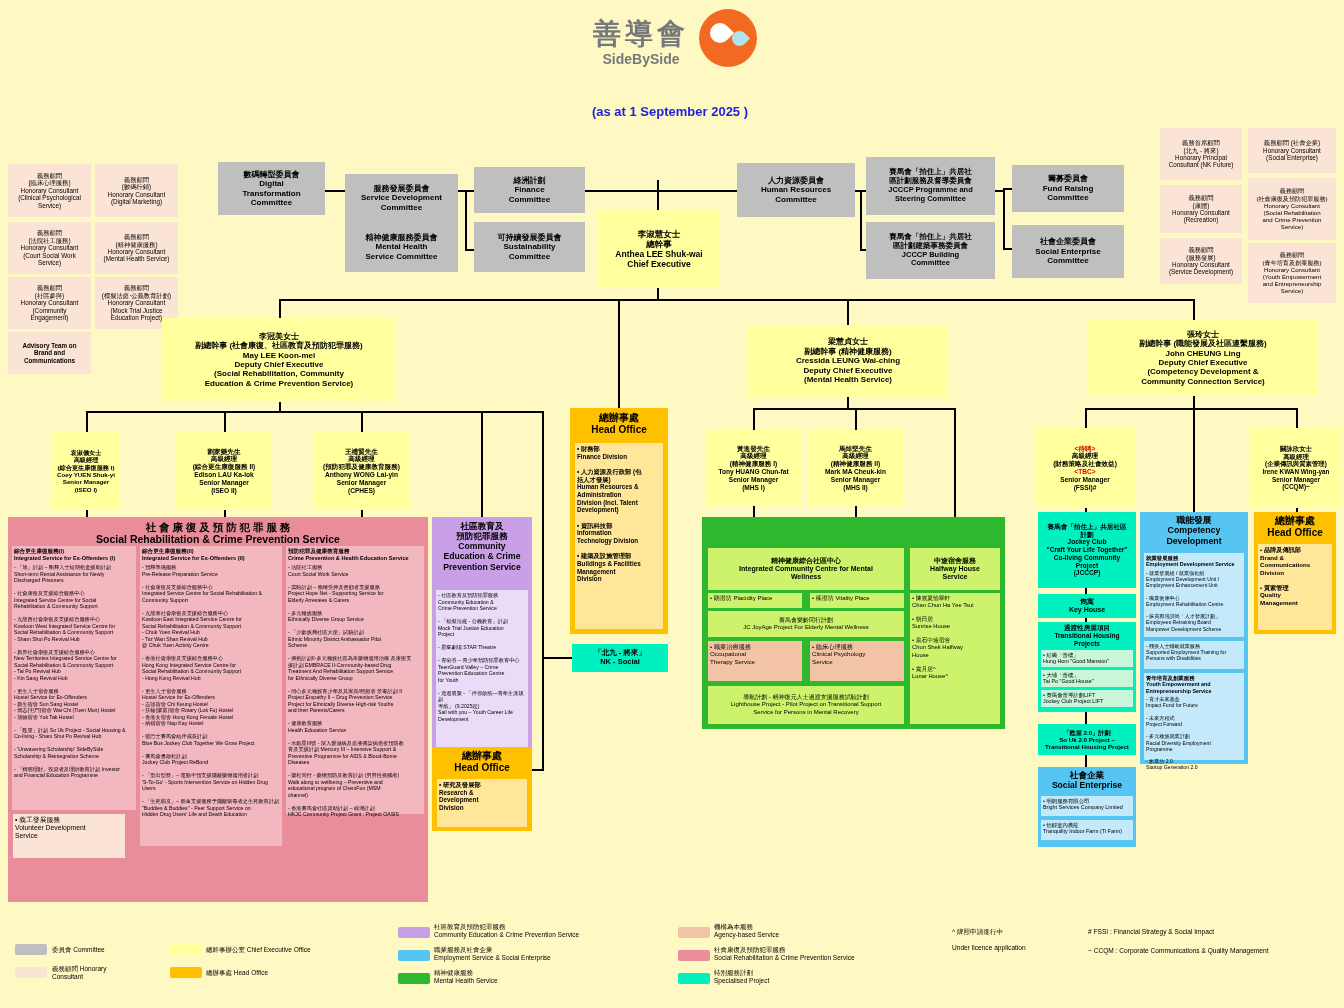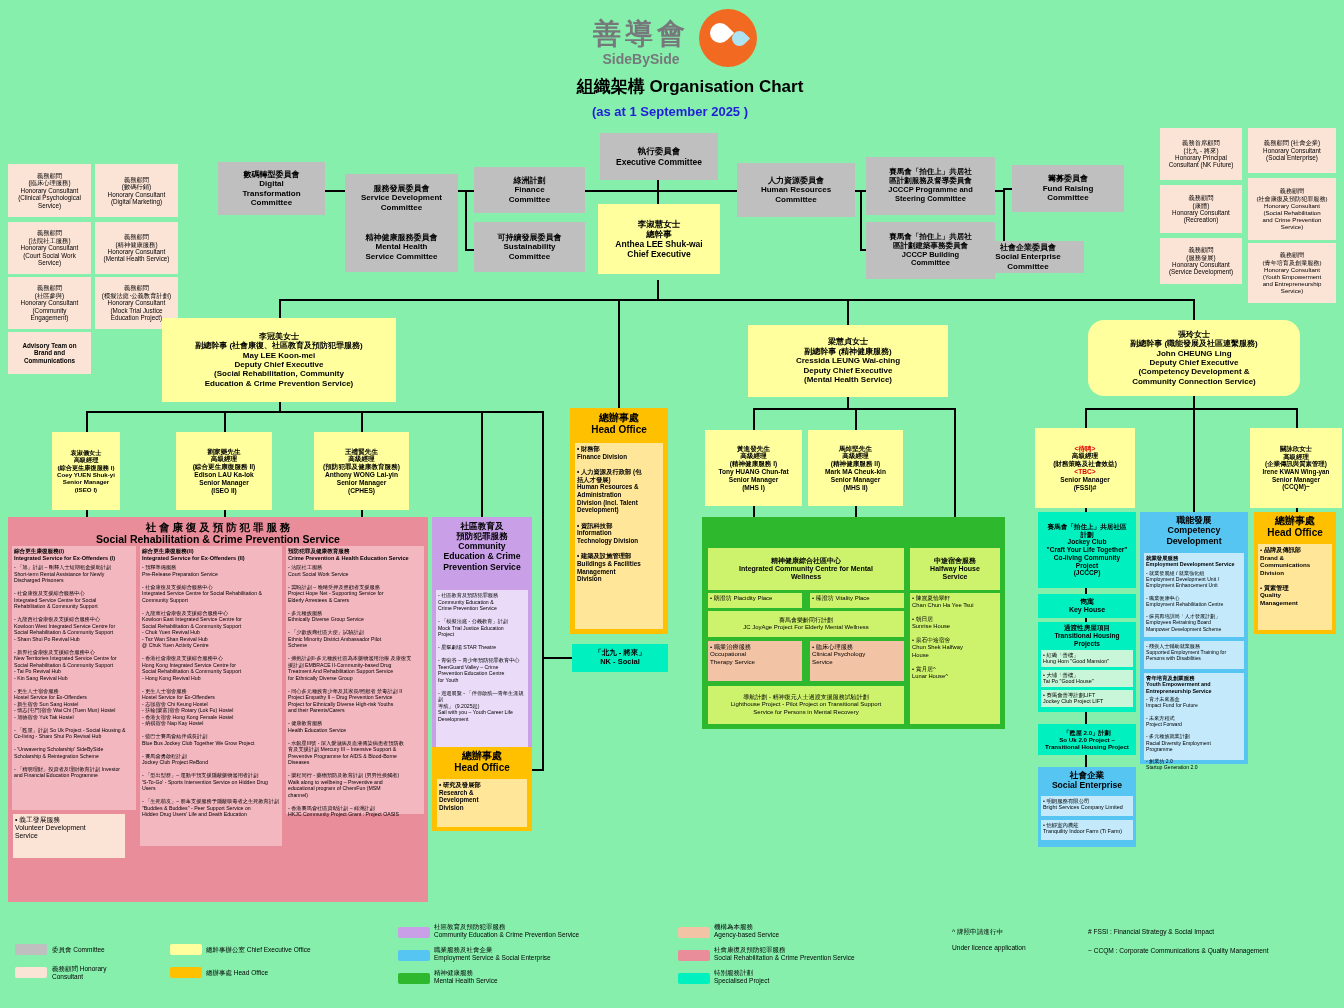--- a/index.html
+++ b/index.html
@@ -1,16 +1,16 @@
 <!DOCTYPE html>
 <html><head>
 <meta charset="utf-8">
 <style>
   html,body{margin:0;padding:0;background:#ffffff;}
-  #stage{position:relative;width:1344px;height:1008px;background:#86efac;overflow:hidden;
+  #stage{position:relative;width:1344px;height:1008px;background:#fef9c3;overflow:hidden;
          font-family:"Liberation Sans",sans-serif;color:#000;}
   .b{position:absolute;box-sizing:border-box;white-space:pre-line;display:flex;
      align-items:center;justify-content:center;text-align:center;line-height:1.18;padding:2px;}
   .tl{align-items:flex-start;justify-content:flex-start;text-align:left;}
   .bold{font-weight:bold;}
   .gray{background:#bfbfbf;}
   .peach{background:#fbe3d6;}
   .yellow{background:#ffff9e;}
   .pinkOut{background:#e88d99;}
   .pinkIn{background:#f3b7c0;}
@@ -36,21 +36,20 @@
 <body>
 
 <div id="stage">
 
   <div class="b" style="left:586px;top:14px;width:110px;height:40px;font-size:28px;font-weight:bold;color:#77787b;letter-spacing:4px;">善導會</div>
   <div class="b" style="left:586px;top:50px;width:110px;height:18px;font-size:14px;font-weight:bold;color:#77787b;">SideBySide</div>
   <div style="position:absolute;left:699px;top:9px;width:58px;height:58px;border-radius:50%;background:#f26a21;">
     <span style="position:absolute;left:11px;top:14px;width:20px;height:20px;background:#ffffff;border-radius:50% 50% 50% 0;transform:rotate(-135deg);"></span>
     <span style="position:absolute;left:33px;top:22px;width:15px;height:15px;background:#aee4f2;border-radius:50% 50% 50% 0;transform:rotate(-135deg);"></span>
   </div>
-  <div class="b bold" style="left:480px;top:76px;width:420px;height:22px;font-size:17px;">組織架構 Organisation Chart</div>
   <div class="b bold" style="left:480px;top:103px;width:380px;height:18px;font-size:13px;color:#1f1fd9;">(as at 1 September 2025 )</div>
 
   <div class="hl" style="left:325px;top:190px;width:20px;"></div>
   <div class="hl" style="left:458px;top:190px;width:16px;"></div>
   <div class="hl" style="left:585px;top:190px;width:152px;"></div>
   <div class="hl" style="left:855px;top:190px;width:11px;"></div>
   <div class="hl" style="left:995px;top:190px;width:10px;"></div>
   <div class="vl" style="left:657px;top:180px;height:30px;"></div>
   <div class="vl" style="left:400px;top:212px;height:10px;"></div>
   <div class="vl" style="left:465px;top:190px;height:61px;"></div>
@@ -138,41 +137,39 @@
 Committee</div>
   <div class="b gray bold" style="left:345px;top:222px;width:113px;height:50px;font-size:8px;">精神健康服務委員會
 Mental Health
 Service Committee</div>
   <div class="b gray bold" style="left:474px;top:167px;width:111px;height:46px;font-size:8px;">綠洲計劃
 Finance
 Committee</div>
   <div class="b gray bold" style="left:474px;top:222px;width:111px;height:50px;font-size:8px;">可持續發展委員會
 Sustainability
 Committee</div>
-  <div class="b gray bold" style="left:600px;top:133px;width:118px;height:47px;font-size:8.5px;">執行委員會
-Executive Committee</div>
   <div class="b gray bold" style="left:737px;top:163px;width:118px;height:54px;font-size:8px;">人力資源委員會
 Human Resources
 Committee</div>
   <div class="b gray bold" style="left:866px;top:157px;width:129px;height:58px;font-size:7.5px;">賽馬會「拍住上」共居社
 區計劃服務及督導委員會
 JCCCP Programme and
 Steering Committee</div>
   <div class="b gray bold" style="left:866px;top:222px;width:129px;height:57px;font-size:7.5px;">賽馬會「拍住上」共居社
 區計劃建築事務委員會
 JCCCP Building
 Committee</div>
   <div class="b gray bold" style="left:1012px;top:165px;width:112px;height:47px;font-size:8px;">籌募委員會
 Fund Raising
 Committee</div>
-  <div class="b gray bold" style="left:972px;top:225px;width:112px;height:32px;font-size:8px;margin-top:16px;">社會企業委員會
+  <div class="b gray bold" style="left:1012px;top:225px;width:112px;height:53px;font-size:8px;">社會企業委員會
 Social Enterprise
 Committee</div>
 
-  <div class="b yellow bold" style="left:598px;top:204px;width:122px;height:70px;font-size:8.5px;">李淑慧女士
+  <div class="b yellow bold" style="left:598px;top:210px;width:122px;height:78px;font-size:8.5px;">李淑慧女士
 總幹事
 Anthea LEE Shuk-wai
 Chief Executive</div>
 
   <div class="b peach" style="left:1160px;top:128px;width:82px;height:52px;font-size:6.3px;">義務首席顧問
 (北九 - 將來)
 Honorary Principal
 Consultant (NK Future)</div>
   <div class="b peach" style="left:1248px;top:128px;width:88px;height:45px;font-size:6.3px;">義務顧問 (社會企業)
 Honorary Consultant
@@ -202,21 +199,21 @@
 副總幹事 (社會康復、社區教育及預防犯罪服務)
 May LEE  Koon-mei
 Deputy Chief Executive
 (Social Rehabilitation, Community
 Education &amp; Crime Prevention Service)</div>
   <div class="b yellow bold" style="left:748px;top:325px;width:200px;height:72px;font-size:8px;">梁慧貞女士
 副總幹事 (精神健康服務)
 Cressida LEUNG Wai-ching
 Deputy Chief Executive
 (Mental Health Service)</div>
-  <div class="b yellow bold" style="left:1088px;top:320px;width:212px;height:76px;font-size:8px;border-radius:16px;">張玲女士
+  <div class="b yellow bold" style="left:1088px;top:320px;width:230px;height:76px;font-size:8px;">張玲女士
 副總幹事 (職能發展及社區連繫服務)
 John CHEUNG  Ling
 Deputy Chief Executive
 (Competency Development &amp;
 Community Connection Service)</div>
 
   <div class="b yellow bold" style="left:52px;top:432px;width:68px;height:78px;font-size:6.2px;">袁淑儀女士
 高級經理
 (綜合更生康復服務 I)
 Coey YUEN Shuk-yi

